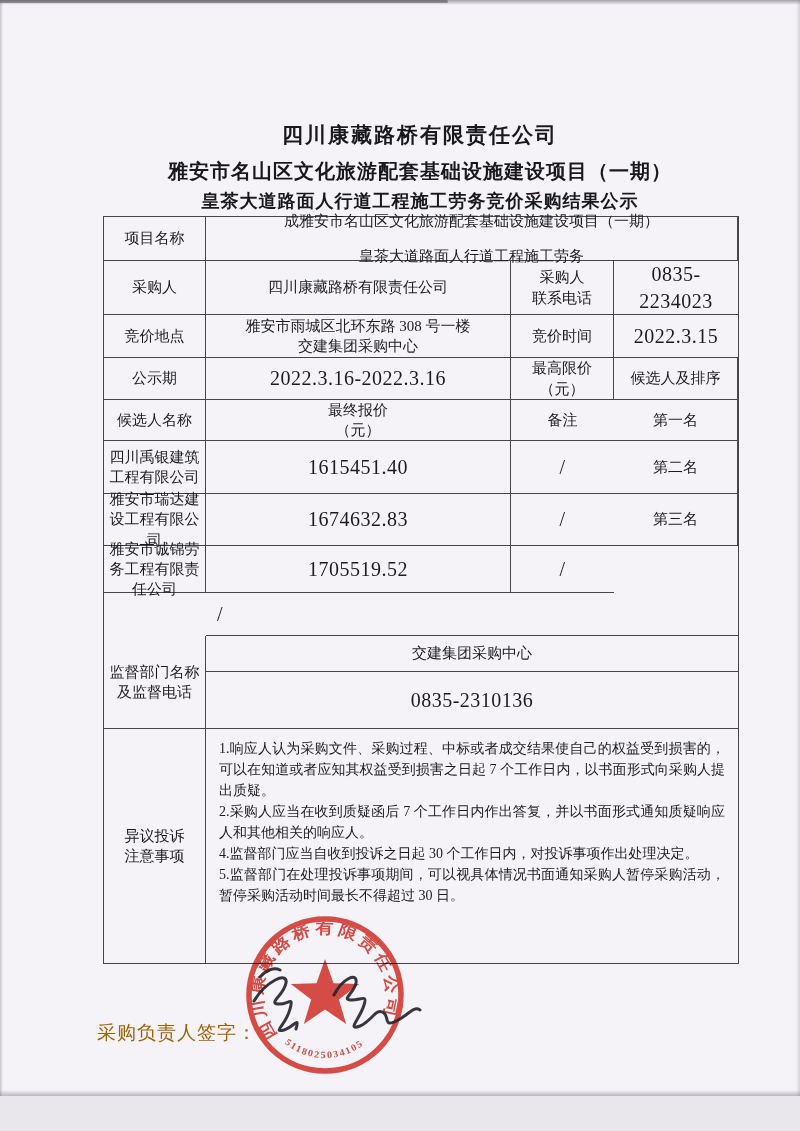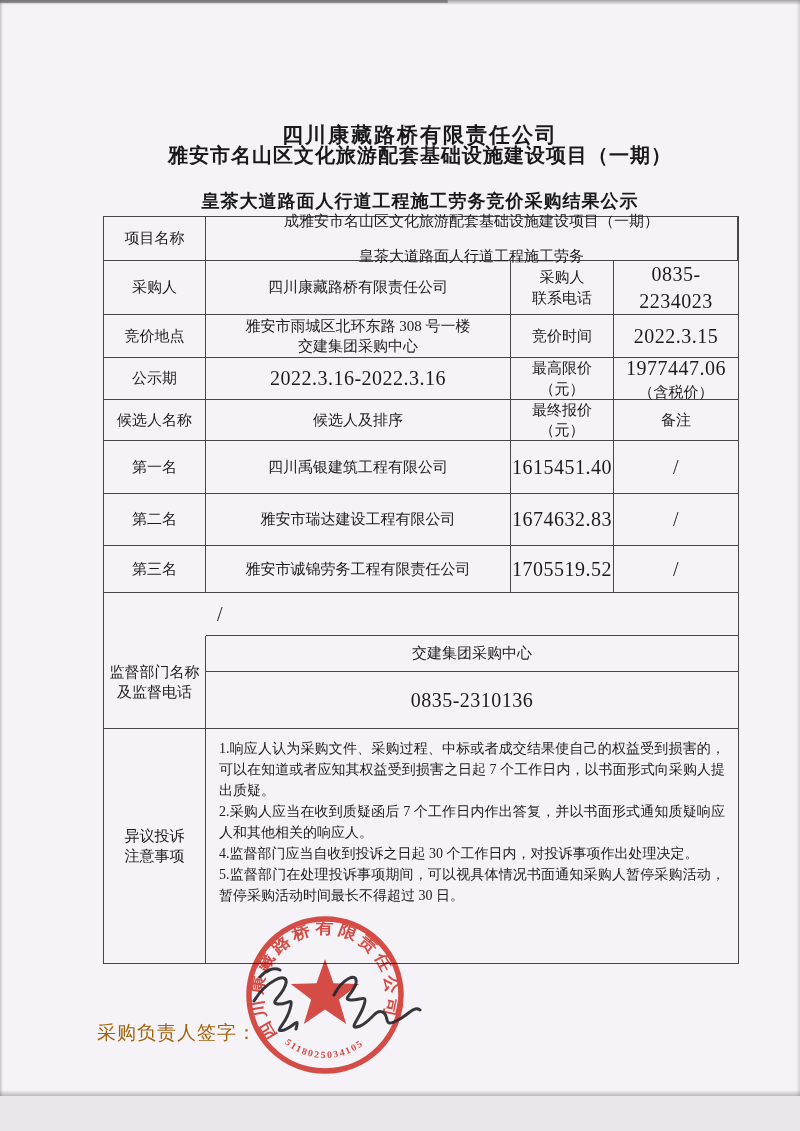--- a/index.html
+++ b/index.html
@@ -25,21 +25,21 @@
                  background:linear-gradient(0deg, rgba(100,98,106,.4), rgba(100,98,106,0)); }
 
   
   .title {
     position:absolute; left:103px; width:634px;
     text-align:center;
     font-family:"Liberation Sans","DejaVu Sans",sans-serif;
     font-weight:700; color:#19191d;
   }
   .title-1 { top:121px; font-size:21px; letter-spacing:2px; }
-  .title-2 { top:142px; font-size:20px; letter-spacing:1px; }
+  .title-2 { top:158px; font-size:20px; letter-spacing:1px; }
   .title-3 { top:189px; font-size:18px; letter-spacing:1px; }
 
   
   .doc-table {
     position:absolute; left:103px; top:216px;
     display:grid;
     grid-template-columns:102px 305px 103px 124px;
     grid-template-rows:44px 54px 43px 42px 41px 53px 52px 47px 43px 36px 57px 234px;
     border:1.6px solid #45454b;
   }
@@ -133,30 +133,26 @@
     <div class="cell">
       <span class="ln">公示期</span>
     </div>
     <div class="cell">
       <span class="ln num">2022.3.16-2022.3.16</span>
     </div>
     <div class="cell">
       <span class="ln">最高限价</span>
       <span class="ln">（元）</span>
     </div>
-    <div class="cell no-r">
-      <span class="ln num">1977447.06</span>
-      <span class="ln">（含税价）</span>
-    </div>
-
+
+    <div class="cell">
+      <span class="ln">候选人及排序</span>
+    </div>
     <div class="cell">
       <span class="ln">候选人名称</span>
-    </div>
-    <div class="cell">
-      <span class="ln">候选人及排序</span>
     </div>
     <div class="cell">
       <span class="ln">最终报价</span>
       <span class="ln">（元）</span>
     </div>
     <div class="cell no-r">
       <span class="ln">备注</span>
     </div>
 
     <div class="cell">

